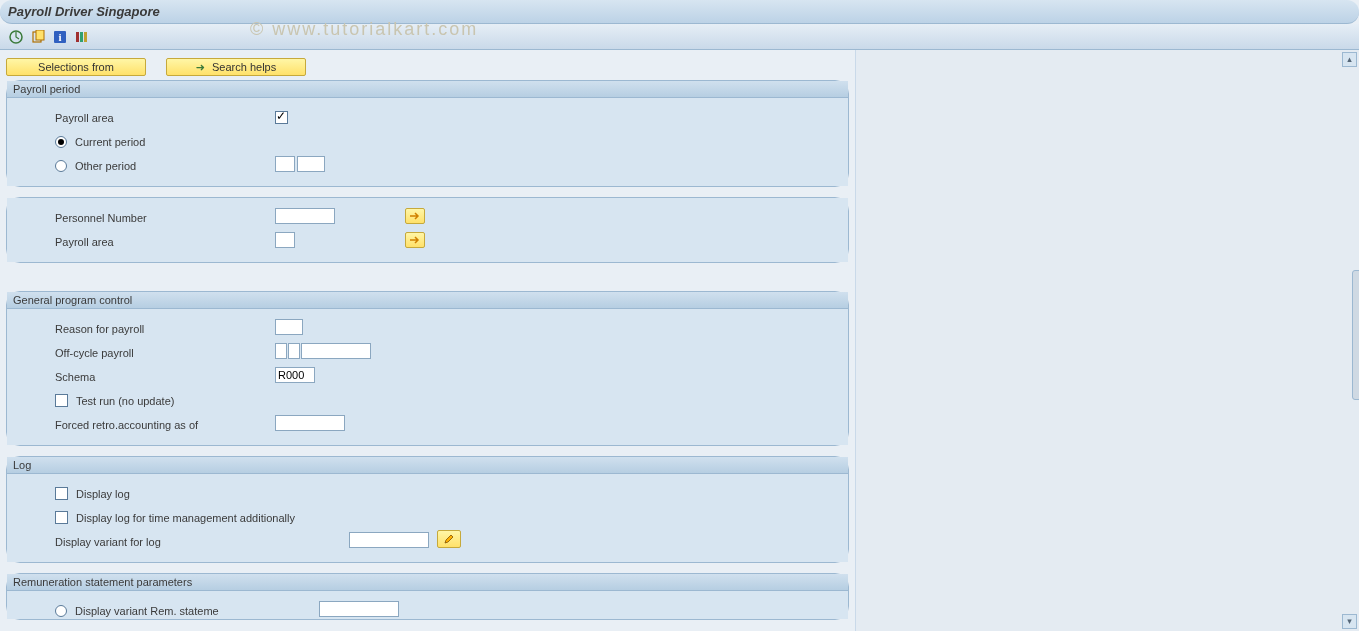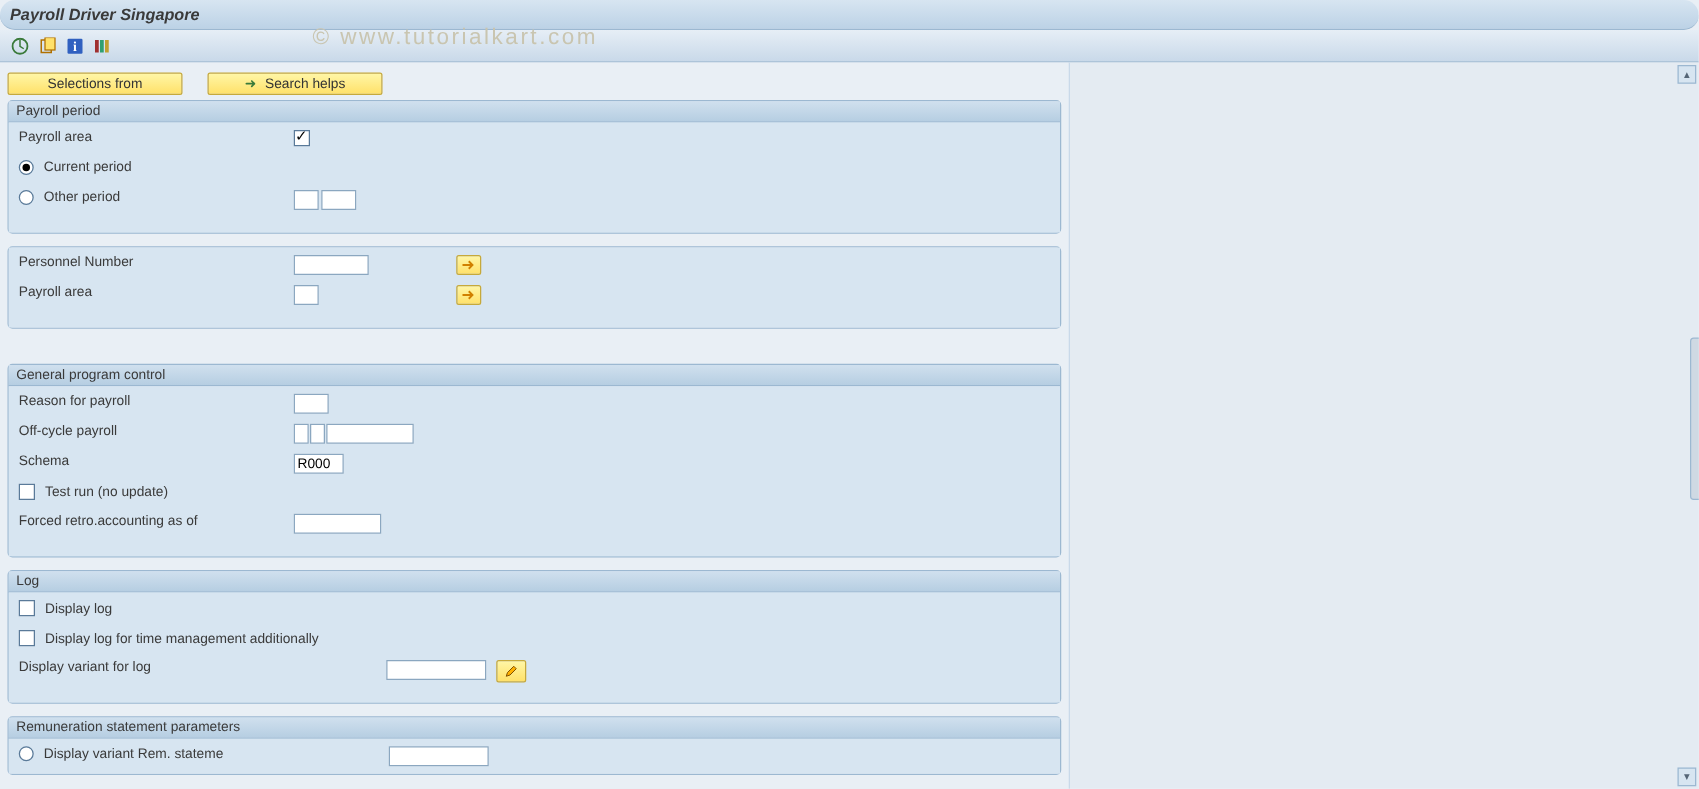--- a/index.html
+++ b/index.html
@@ -109,38 +109,39 @@
   .arrow-icon {
     display: inline-block;
     font-size: 11px;
     color: #3a7a3a;
     margin-right: 4px;
   }
   .group {
     border: 1px solid #9cb8d1;
     background: #d7e5f1;
     margin-bottom: 10px;
-    border-radius: 4px;
+    border-radius: 14px;
   }
   .group-header {
     background: linear-gradient(#d0e0ee, #b6cee2);
     border-bottom: 1px solid #9cb8d1;
     padding: 2px 6px;
     font-size: 11px;
     color: #3a3a3a;
   }
   .group-body {
     padding: 6px 8px 10px 8px;
     background: #d7e5f1;
   }
   .form-row {
     display: flex;
-    align-items: flex-start;
+    align-items: flex-end;
     margin-bottom: 4px;
     min-height: 20px;
+    margin-left: 40px;
   }
   .label {
     width: 220px;
     color: #3a3a3a;
     display:flex;
     align-items:center;
     gap:4px;
   }
   .input-s {
     border: 1px solid #8ba7c0;
@@ -366,21 +367,21 @@
               </svg>
         </span>
       </div>
     </div>
   </div>
 
   <div class="group" style="margin-bottom:0">
     <div class="group-header">Remuneration statement parameters</div>
     <div class="group-body" style="padding-bottom:2px">
       <div class="form-row" style="margin-bottom:0">
-        <span class="label" style="width:296px">
+        <span class="label" style="width:264px">
           <span class="radio"></span>
           <span>Display variant Rem. stateme</span>
         </span>
         <input class="input-s w80" value="" style="">
       </div>
     </div>
   </div>
 
 </div>
 

